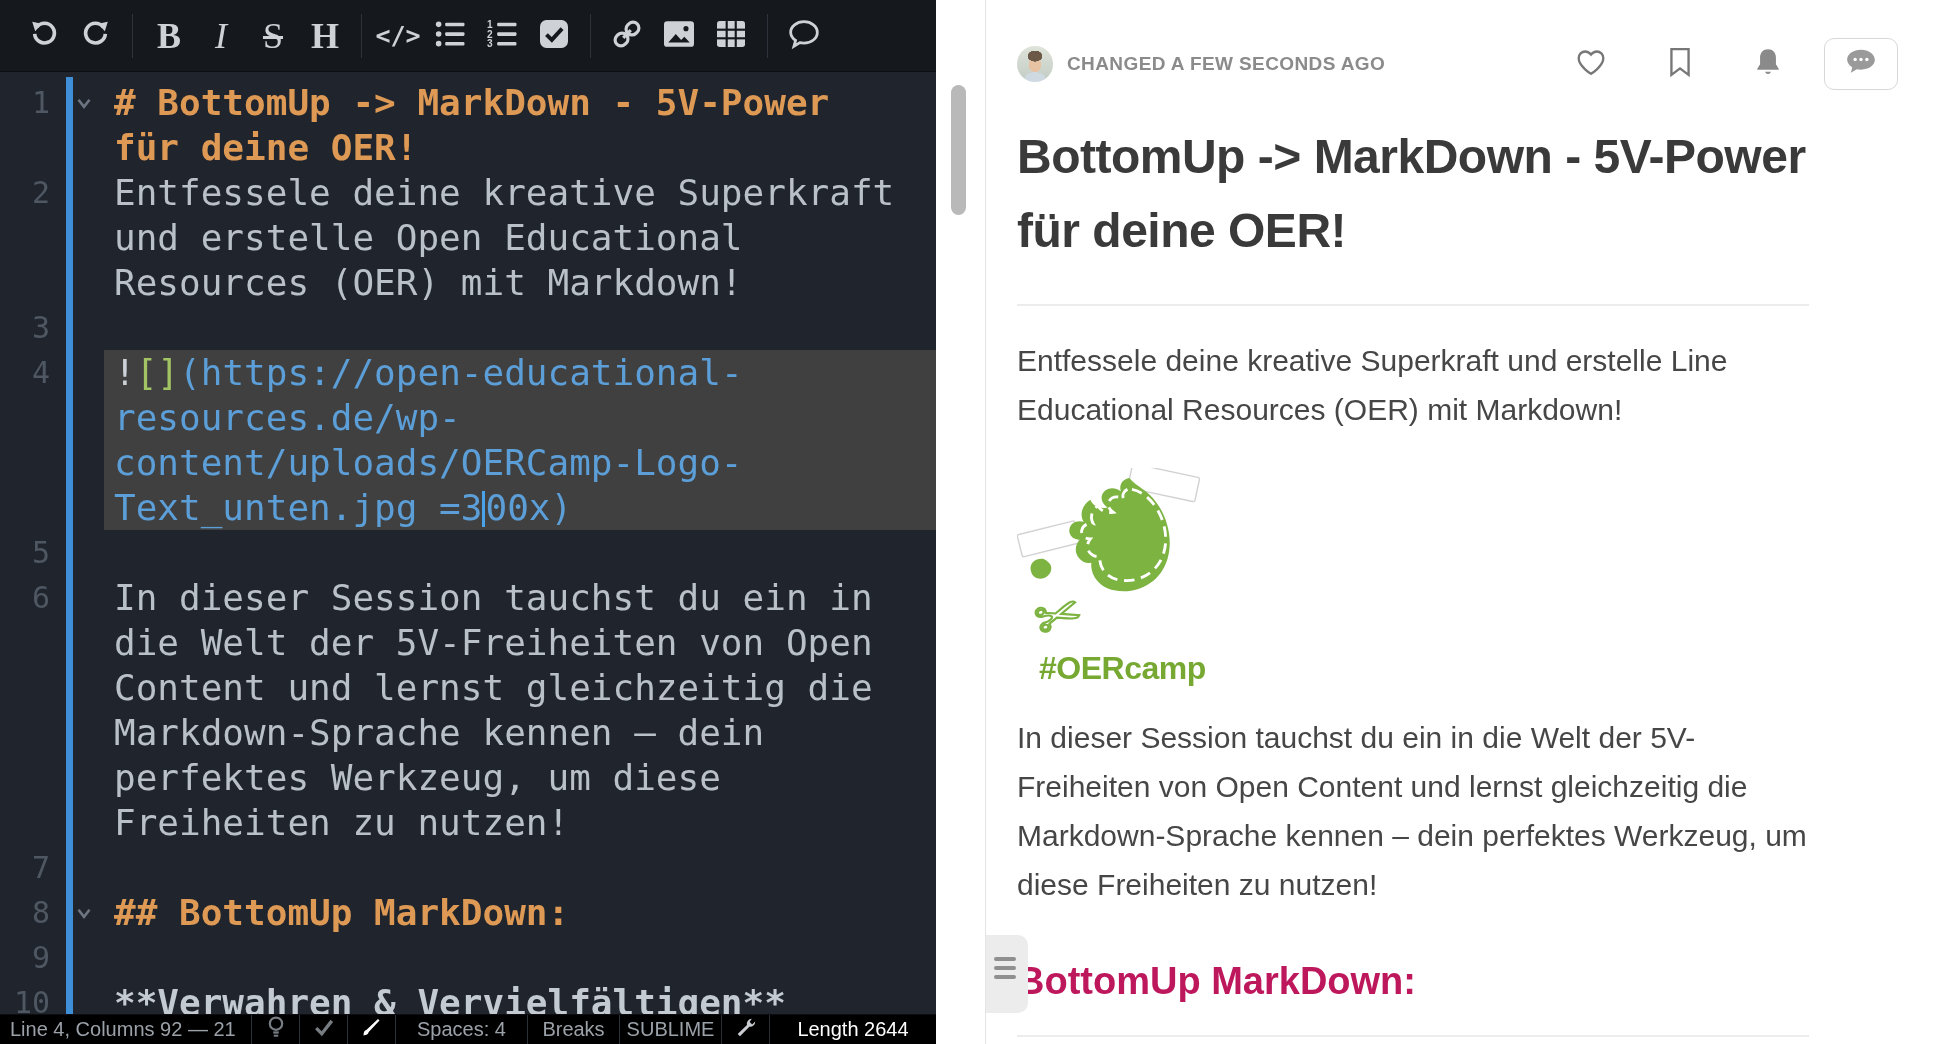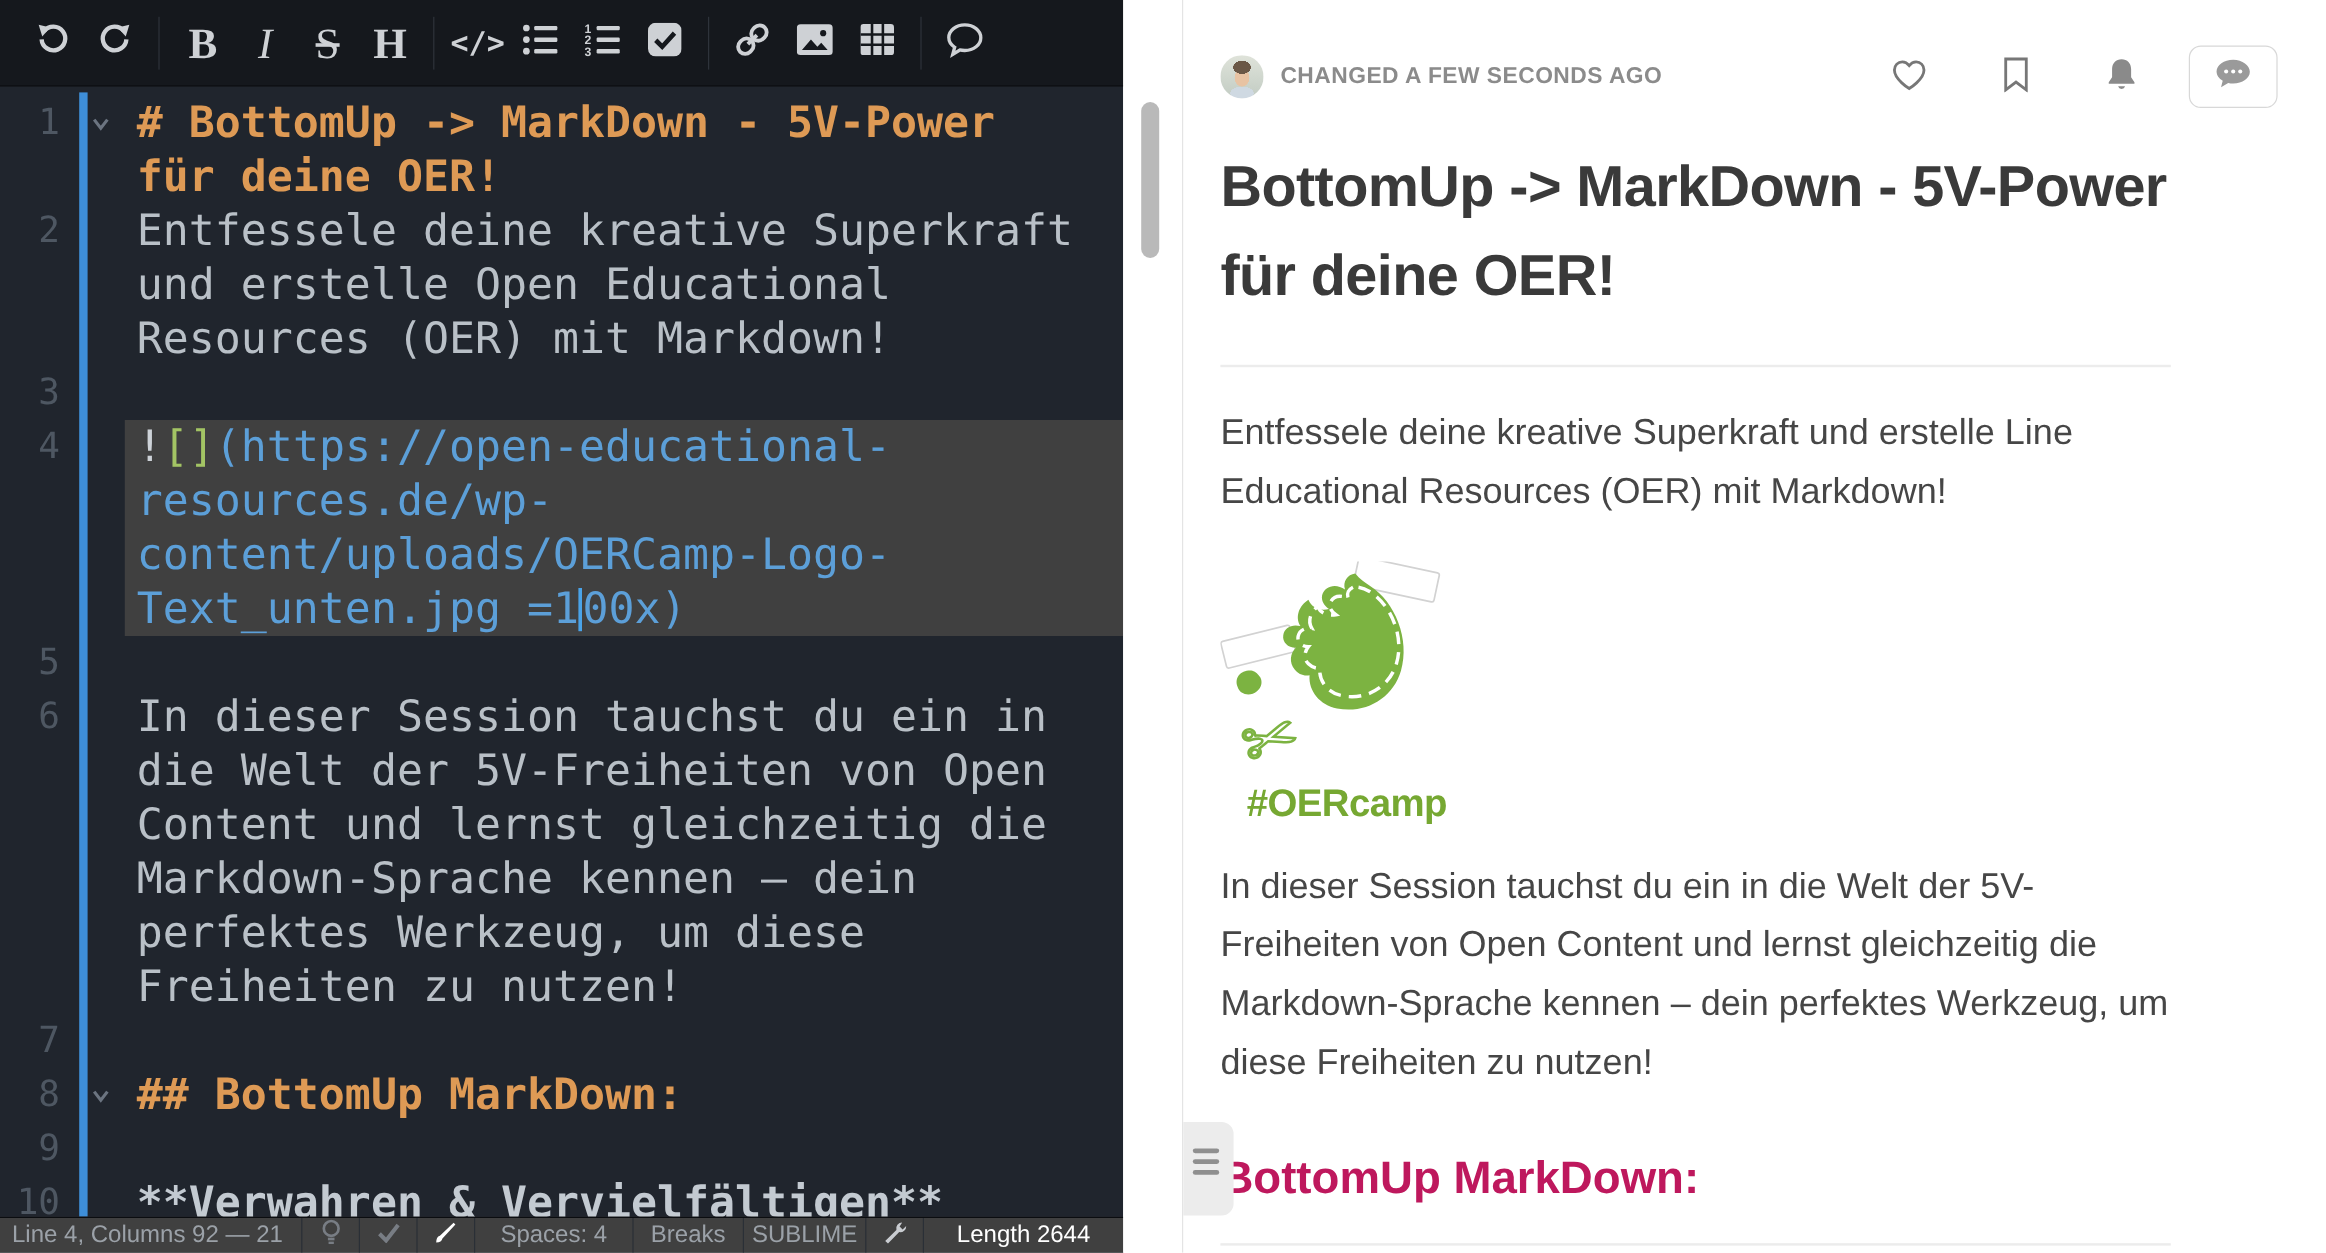--- a/index.html
+++ b/index.html
@@ -34,21 +34,21 @@
   .row.hl .ltext { background:#404040; }
   .tk-orange { color:#de9a55; font-weight:bold; }
   .tk-text   { color:#b9c0c7;text-align:right; }
   .tk-blue   { color:#5c9fd8; }
   .tk-green  { color:#a3c464; }
   .tk-punct  { color:#cdd2d8; }
   .tk-bold   { color:#c3cad1; font-weight:bold; }
   .caret { display:inline-block; width:3px; height:36px; background:#4aa3e8; vertical-align:-7px; }
 
   .statusbar { position:absolute; left:0; bottom:0; width:936px; height:30px;
-    background:#404040; border-top:1px solid #0b0d10; display:flex; align-items:stretch;
+    background:#000000; border-top:1px solid #0b0d10; display:flex; align-items:stretch;
     color:#9ba1a8; font-size:20px; }
   .sseg { display:flex; align-items:center; justify-content:center; padding:0 10px;
     border-right:1px solid #2a2f36; white-space:nowrap; }
   .sseg.first { width:252px; justify-content:flex-start; }
   .sseg.icon { width:48px; }
   .sseg.last { flex:1; border-right:none; color:#ffffff; }
 
   
   .pane-gap { position:absolute; left:936px; top:0; width:49px; height:1044px; background:#ffffff; }
   .vthumb { position:absolute; left:15px; top:85px; width:15px; height:130px;
@@ -256,21 +256,21 @@
             <div class="ltext"><span class="tk-blue">resources.de/wp-</span></div>
           </div>
           <div class="row hl">
             <div class="gutter"></div>
             <div class="fold"></div>
             <div class="ltext"><span class="tk-blue">content/uploads/OERCamp-Logo-</span></div>
           </div>
           <div class="row hl">
             <div class="gutter"></div>
             <div class="fold"></div>
-            <div class="ltext"><span class="tk-blue">Text_unten.jpg =1</span><span class="caret"></span><span class="tk-blue">00x)</span></div>
+            <div class="ltext"><span class="tk-blue">Text_unten.jpg =3</span><span class="caret"></span><span class="tk-blue">00x)</span></div>
           </div>
           <div class="row">
             <div class="gutter">5</div>
             <div class="fold"></div>
             <div class="ltext"></div>
           </div>
           <div class="row">
             <div class="gutter">6</div>
             <div class="fold"></div>
             <div class="ltext"><span class="tk-text">In dieser Session tauchst du ein in</span></div>

